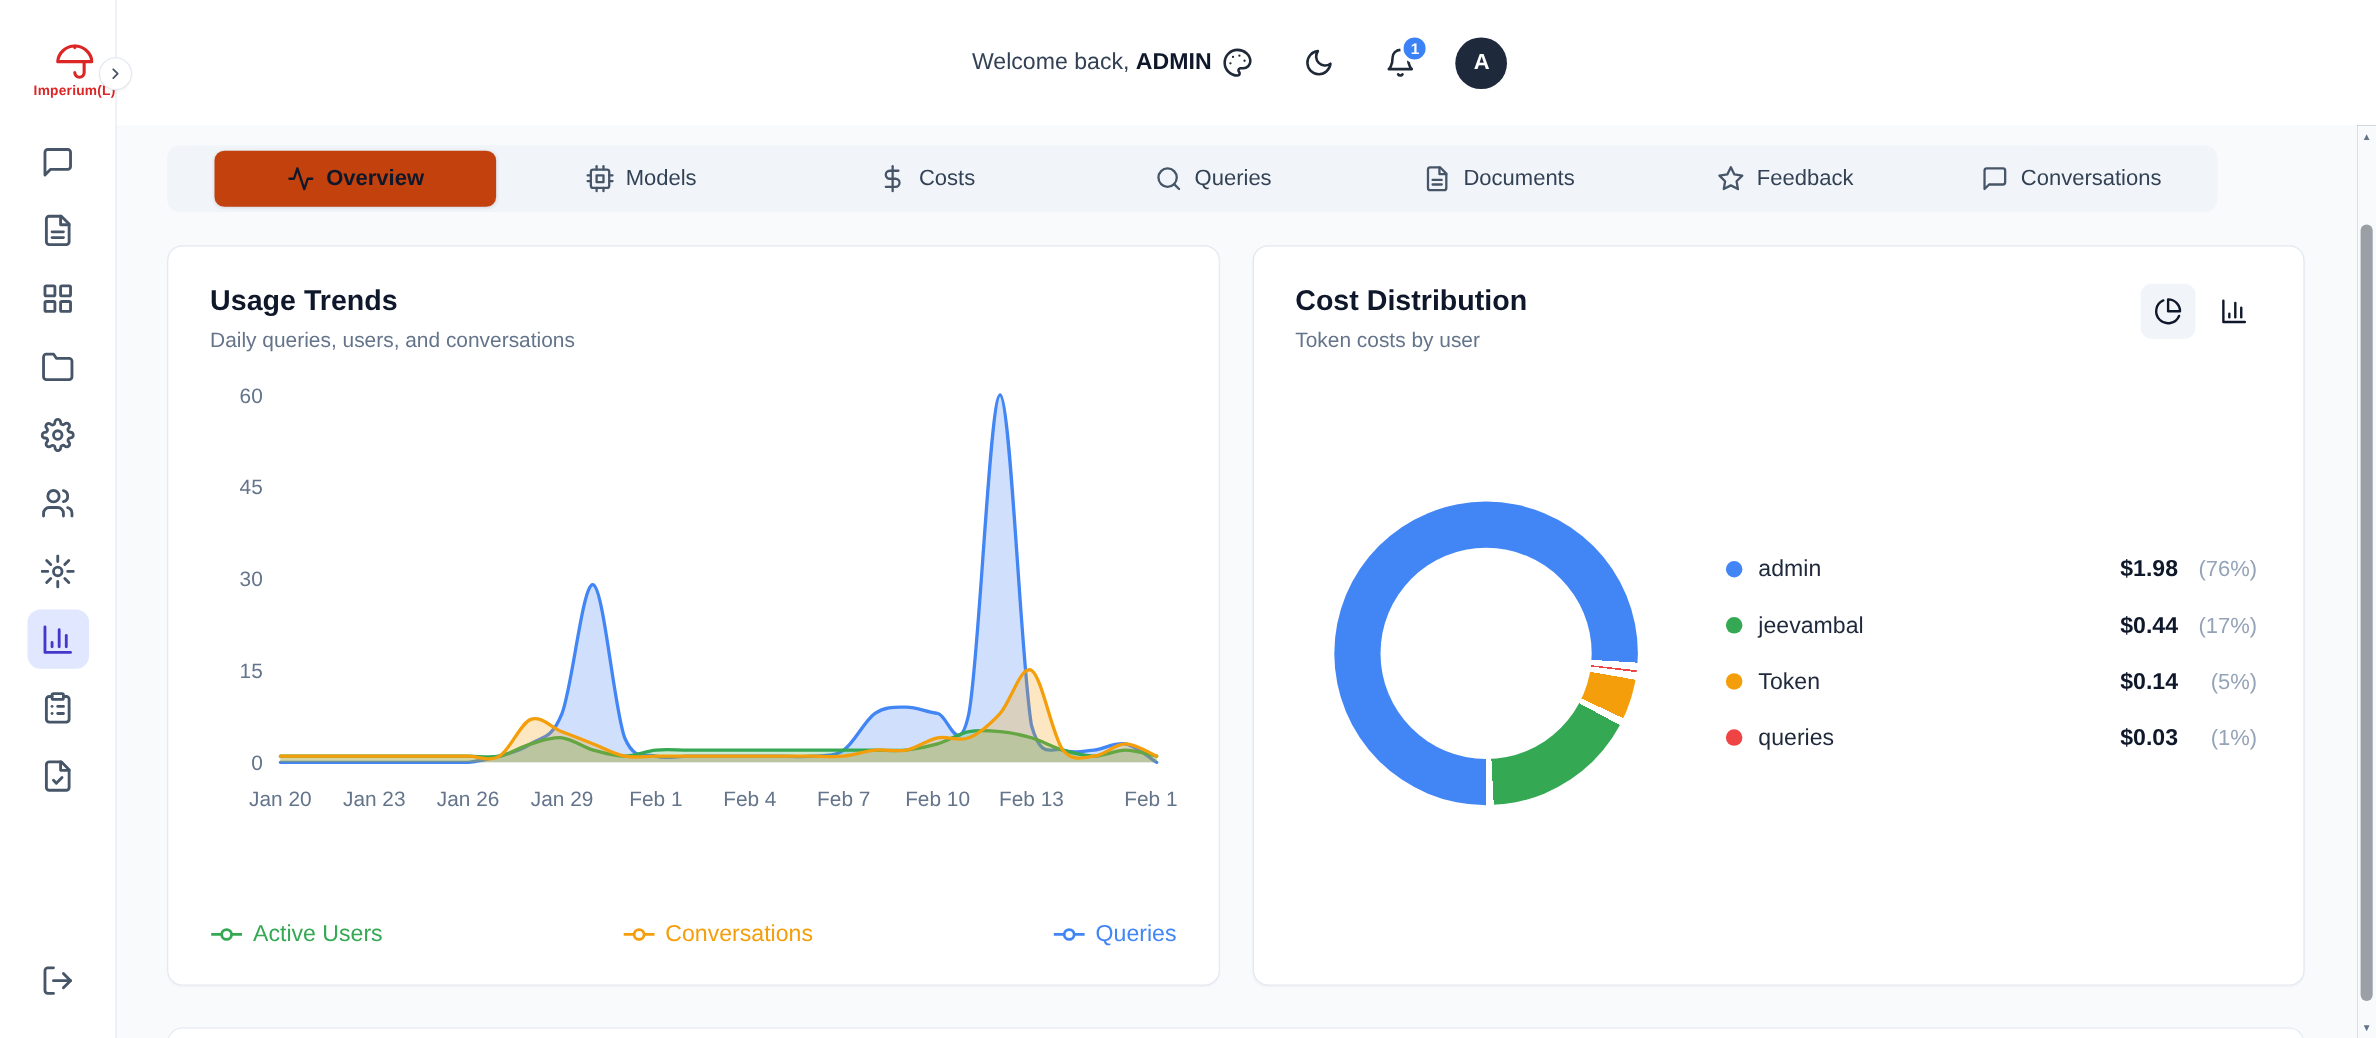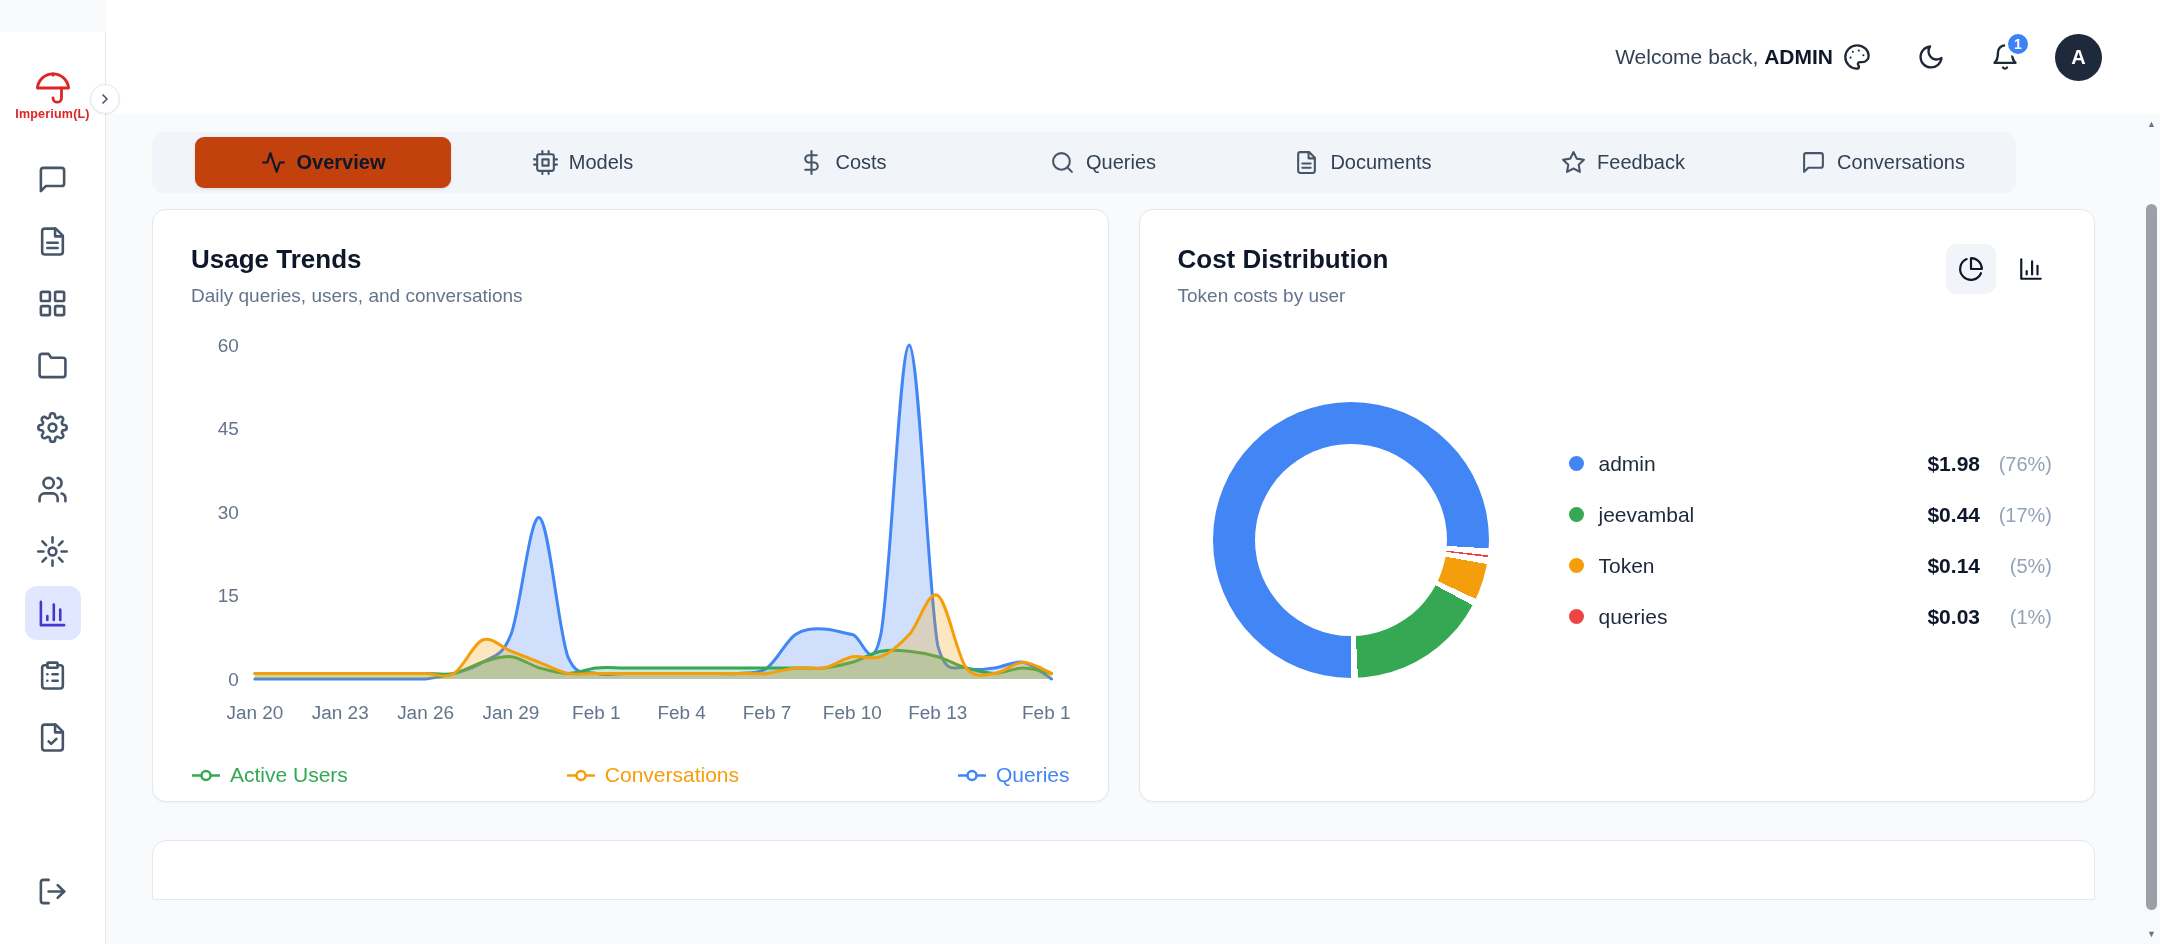--- a/index.html
+++ b/index.html
@@ -1,54 +1,54 @@
 <!DOCTYPE html>
 <html><head>
 <meta charset="utf-8">
 <style>
   * { box-sizing: border-box; margin: 0; padding: 0; }
   html,body { width:2160px; height:944px; overflow:hidden; }
   body { font-family:"Liberation Sans", sans-serif; background:#f8fafc; color:#0f172a; font-size:20px; }
   .app { display:flex; height:100%; }
 
   
-  .sidebar { width:106px; background:#fff; border-right:1px solid #e2e8f0; display:flex; flex-direction:column; align-items:center; position:relative; flex-shrink:0;margin-top:32px; }
+  .sidebar { width:106px; background:#fff; border-right:1px solid #e2e8f0; display:flex; flex-direction:column; align-items:flex-end; position:relative; flex-shrink:0; }
   .logo { margin-top:16px; display:flex; flex-direction:column; align-items:center; color:#dc2626; height:96px; justify-content:center; }
   .logo svg { width:34px; height:34px; }
   .logo-text { font-size:12.5px; font-weight:700; margin-top:2px; letter-spacing:0.2px; }
   .collapse-btn { position:absolute; right:-15px; top:52px; width:30px; height:30px; border-radius:50%; background:#fff; border:1px solid #e2e8f0; display:flex; align-items:center; justify-content:center; color:#475569; z-index:10; cursor:pointer; box-shadow:0 1px 2px rgba(0,0,0,.06); }
   .collapse-btn svg { width:16px; height:16px; }
   .nav { display:flex; flex-direction:column; gap:8px; margin-top:8px; align-items:center; flex:1; width:100%; padding-bottom:26px; }
   .nav-btn { width:56px; height:54px; border:none; background:transparent; border-radius:12px; display:flex; align-items:center; justify-content:center; color:#475569; cursor:pointer; margin:0 auto; }
   .nav-btn svg { width:31px; height:31px; }
   .nav-btn.active { background:#e0e7ff; color:#4338ca; }
   .nav-btn.logout { margin-top:auto; }
 
   
   .main { flex:1; display:flex; flex-direction:column; min-width:0; }
-  .header { height:114px; background:#fff; display:flex; align-items:center; justify-content:flex-end; padding:0 58px 0 46px; flex-shrink:0; }
+  .header { height:114px; background:#fff; display:flex; align-items:center; justify-content:center; padding:0 58px 0 46px; flex-shrink:0; }
   .welcome { font-size:21px; color:#334155; }
   .welcome b { color:#0f172a; font-weight:700; }
   .header-right { display:flex; align-items:center; gap:26px; }
   .hbtn { width:48px; height:48px; border:none; background:transparent; border-radius:10px; display:flex; align-items:center; justify-content:center; color:#1f2937; cursor:pointer; position:relative; }
   .hbtn svg { width:28px; height:28px; }
   .badge { position:absolute; top:-2px; right:-2px; min-width:26px; height:26px; border-radius:13px; background:#3b82f6; color:#fff; font-size:14px; font-weight:700; display:flex; align-items:center; justify-content:center; border:3px solid #fff; }
   .avatar { width:47px; height:47px; border-radius:50%; background:#1e293b; color:#fff; display:flex; align-items:center; justify-content:center; font-size:20px; font-weight:600; cursor:pointer; }
 
   .content { flex:1; padding:18px 65px 0 46px; overflow:hidden; }
 
   
   .tabbar { height:61px; background:#f1f5f9; border-radius:12px; display:flex; align-items:stretch; padding:5px; gap:4px; margin-right:79px; }
   .tab { flex:1; display:flex; align-items:center; justify-content:center; gap:11px; color:#334155; font-size:20px; border-radius:9px; cursor:pointer; white-space:nowrap; }
   .tab svg { width:25px; height:25px; color:#475569; flex-shrink:0; }
   .tab.active { background:#c2410c; box-shadow:0 1px 3px rgba(15,23,42,.12); font-weight:700; color:#0f172a;margin-left:38px; }
   .tab.active svg { color:#0f172a; }
 
   
-  .cards { display:flex; gap:30px; margin-top:16px; height:593px; }
+  .cards { display:flex; gap:30px; margin-top:30px; height:673px; }
   .card { background:#fff; border:1px solid #e2e8f0; border-radius:14px; padding:34px 38px; box-shadow:0 1px 2px rgba(15,23,42,.04); flex:1; min-width:0; display:flex; flex-direction:column; }
   .card-title { font-size:26px; font-weight:700; color:#0f172a; }
   .card-sub { font-size:19px; color:#64748b; margin-top:10px; }
   .card-head { display:flex; justify-content:space-between; align-items:flex-start; }
   .toggles { display:flex; gap:10px; }
   .tgl { width:50px; height:50px; border:none; background:transparent; border-radius:10px; display:flex; align-items:center; justify-content:center; color:#0f172a; cursor:pointer; }
   .tgl svg { width:26px; height:26px; }
   .tgl.active { background:#f1f5f9; }
 
   

